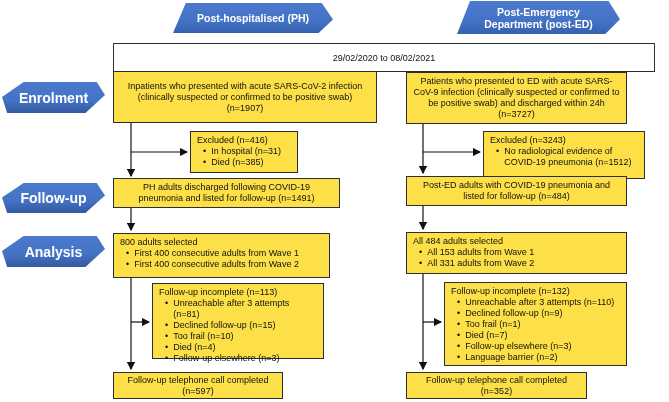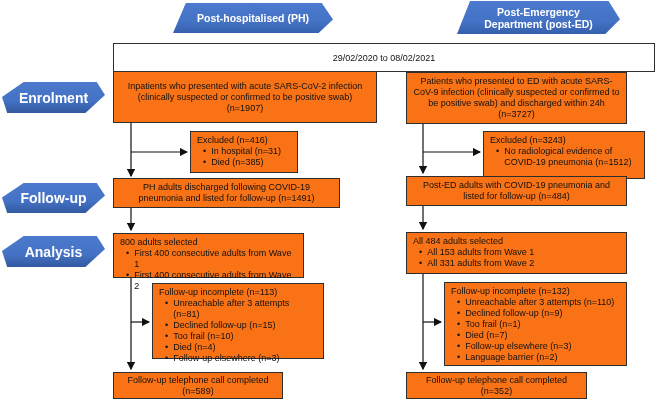--- a/index.html
+++ b/index.html
@@ -2,21 +2,21 @@
 <html><head>
 <meta charset="utf-8">
 <style>
   html,body{margin:0;padding:0;background:#ffffff;}
   #stage{
     position:relative;width:669px;height:402px;background:#ffffff;
     font-family:"Liberation Sans","DejaVu Sans",sans-serif;color:#111;
     overflow:hidden;
   }
   .box{
-    position:absolute;box-sizing:border-box;background:#f97316;
+    position:absolute;box-sizing:border-box;background:#fde047;
     border:1px solid #2e2e2e;font-size:9px;line-height:11px;color:#111;
   }
   .center{display:flex;flex-direction:column;justify-content:center;text-align:center;padding:2px 6px;}
   .list{padding:3px 6px;text-align:left;}
   .gapN{}
   .bullet{display:flex;}
   .bullet::before{content:"\2022";flex:0 0 auto;margin-left:6px;margin-right:5px;}
   .banner{
     position:absolute;display:flex;align-items:center;justify-content:center;
     color:#fff;font-weight:bold;font-size:10.5px;line-height:12px;text-align:center;
@@ -91,38 +91,38 @@
   <div class="box list" style="left:190px;top:131px;width:108px;height:42px;">
     <div>Excluded (n=416)</div>
     <div class="bullet">In hospital (n=31)</div>
     <div class="bullet">Died (n=385)</div>
   </div>
 
   <div class="box center" style="left:113px;top:178px;width:227px;height:30px;">
     <div>PH adults discharged following COVID-19 pneumonia and listed for follow-up (n=1491)</div>
   </div>
 
-  <div class="box list" style="left:113px;top:233px;width:191px;height:45px;">
+  <div class="box list" style="left:113px;top:233px;width:217px;height:45px;">
     <div>800 adults selected</div>
     <div class="bullet">First 400 consecutive adults from Wave 1</div>
     <div class="bullet">First 400 consecutive adults from Wave 2</div>
   </div>
 
   <div class="box list" style="left:152px;top:283px;width:172px;height:76px;">
     <div>Follow-up incomplete (n=113)</div>
     <div class="bullet">Unreachable after 3 attempts (n=81)</div>
     <div class="bullet">Declined follow-up (n=15)</div>
     <div class="bullet">Too frail (n=10)</div>
     <div class="bullet">Died (n=4)</div>
     <div class="bullet">Follow-up elsewhere (n=3)</div>
   </div>
 
   <div class="box center" style="left:113px;top:372px;width:170px;height:27px;">
     <div>Follow-up telephone call completed</div>
-    <div>(n=589)</div>
+    <div>(n=597)</div>
   </div>
 
   <div class="box center" style="left:406px;top:72px;width:221px;height:52px;">
     <div>Patients who presented to ED with acute SARS-CoV-9 infection (clinically suspected or confirmed to be positive swab) and discharged within 24h</div>
     <div>(n=3727)</div>
   </div>
 
   <div class="box list" style="left:483px;top:131px;width:162px;height:48px;">
     <div>Excluded (n=3243)</div>
     <div class="bullet">No radiological evidence of COVID-19 pneumonia (n=1512)</div>

